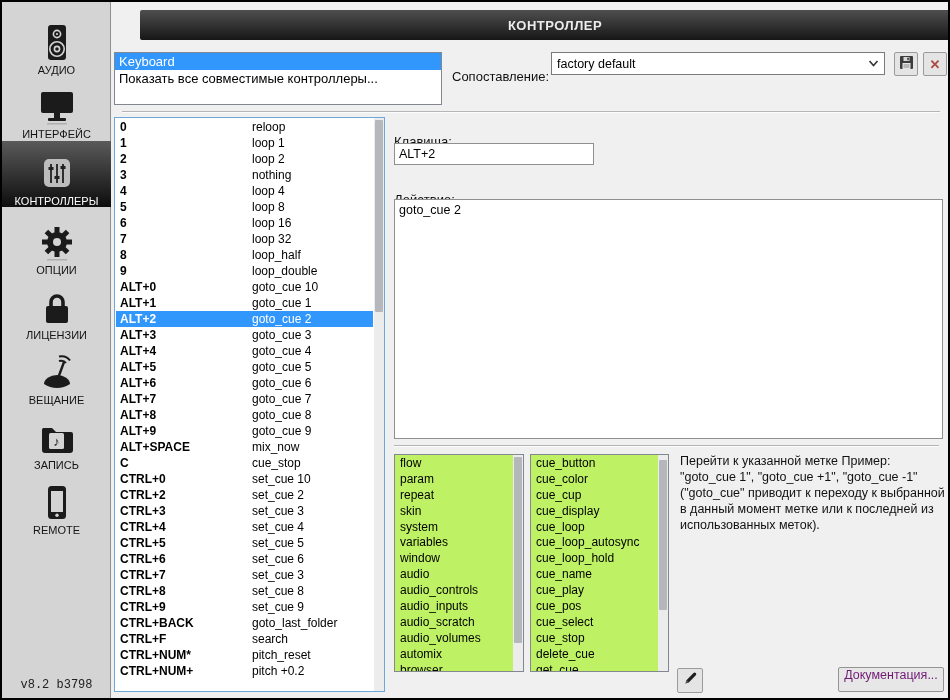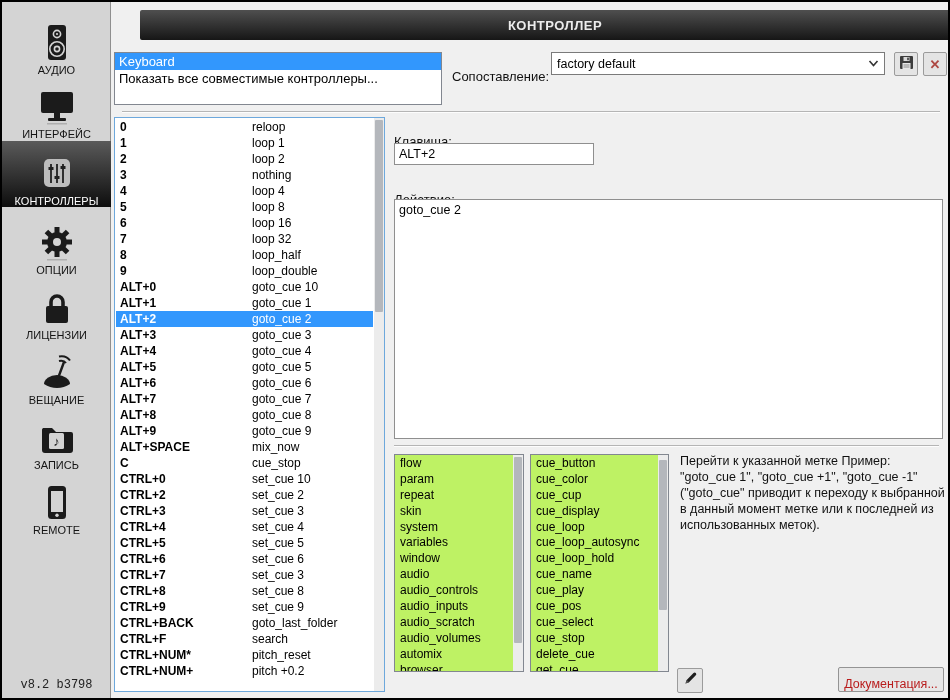--- a/index.html
+++ b/index.html
@@ -93,21 +93,21 @@
   #action-thumb { top:5px; height:150px; }
 
   #description { position:absolute; left:678px; top:451px; width:266px;
                  font-size:12.5px; line-height:16px; color:#111; }
 
   #pencil-btn { position:absolute; left:675px; top:666px; width:26px; height:25px;
                 background:#e4e4e4; border:1px solid #9b9b9b; border-radius:2px;
                 display:flex; align-items:center; justify-content:center; cursor:pointer; }
   #doc-btn { position:absolute; left:836px; top:665px; width:106px; height:25px;
              background:#e7e7e7; border:1px solid #949494; border-radius:2px;
-             font-size:12.5px; color:#b91c1c; display:flex; align-items:flex-end;
+             font-size:12.5px; color:#701a75; display:flex; align-items:flex-start;
              justify-content:center; cursor:pointer; font-family:"Liberation Sans",sans-serif; }
 </style>
 </head>
 <body>
 
 <div id="window">
 
   <div id="sidebar">
 
     <div class="side-item" style="top:10px">

